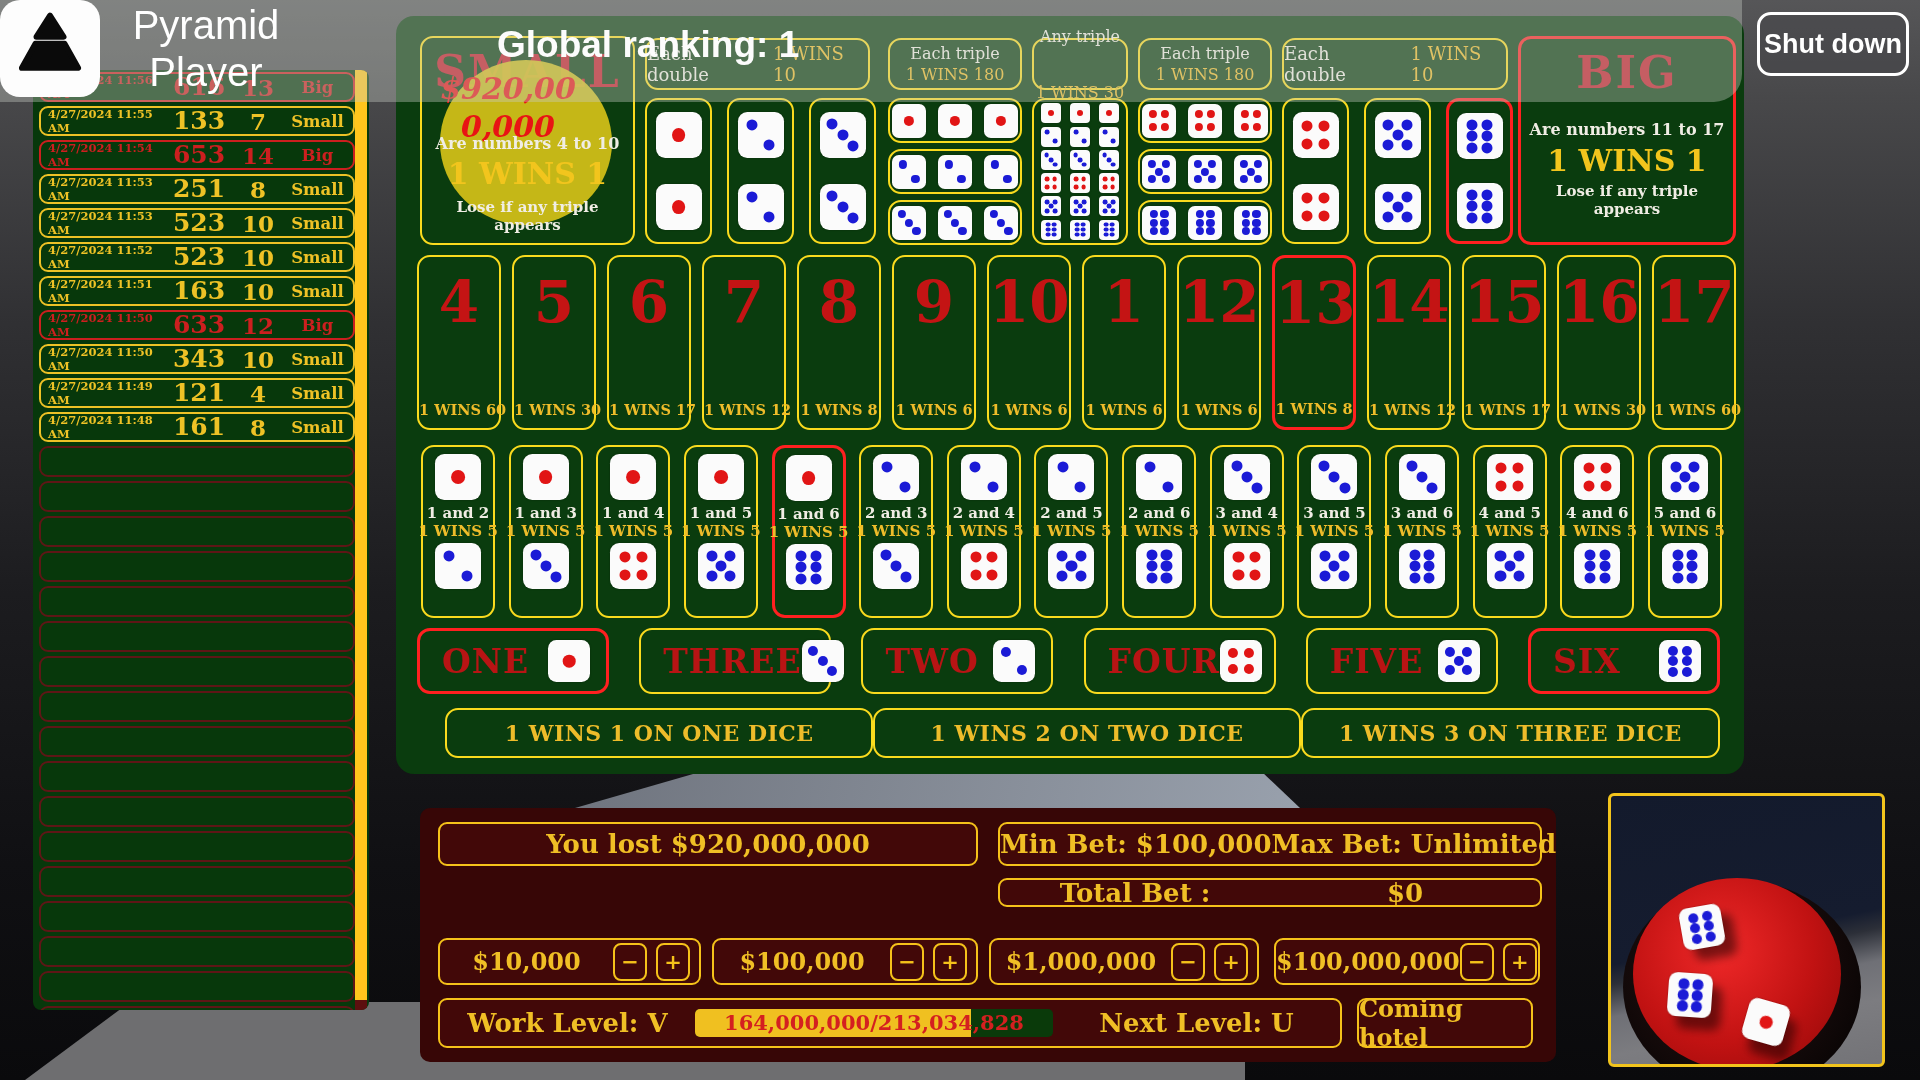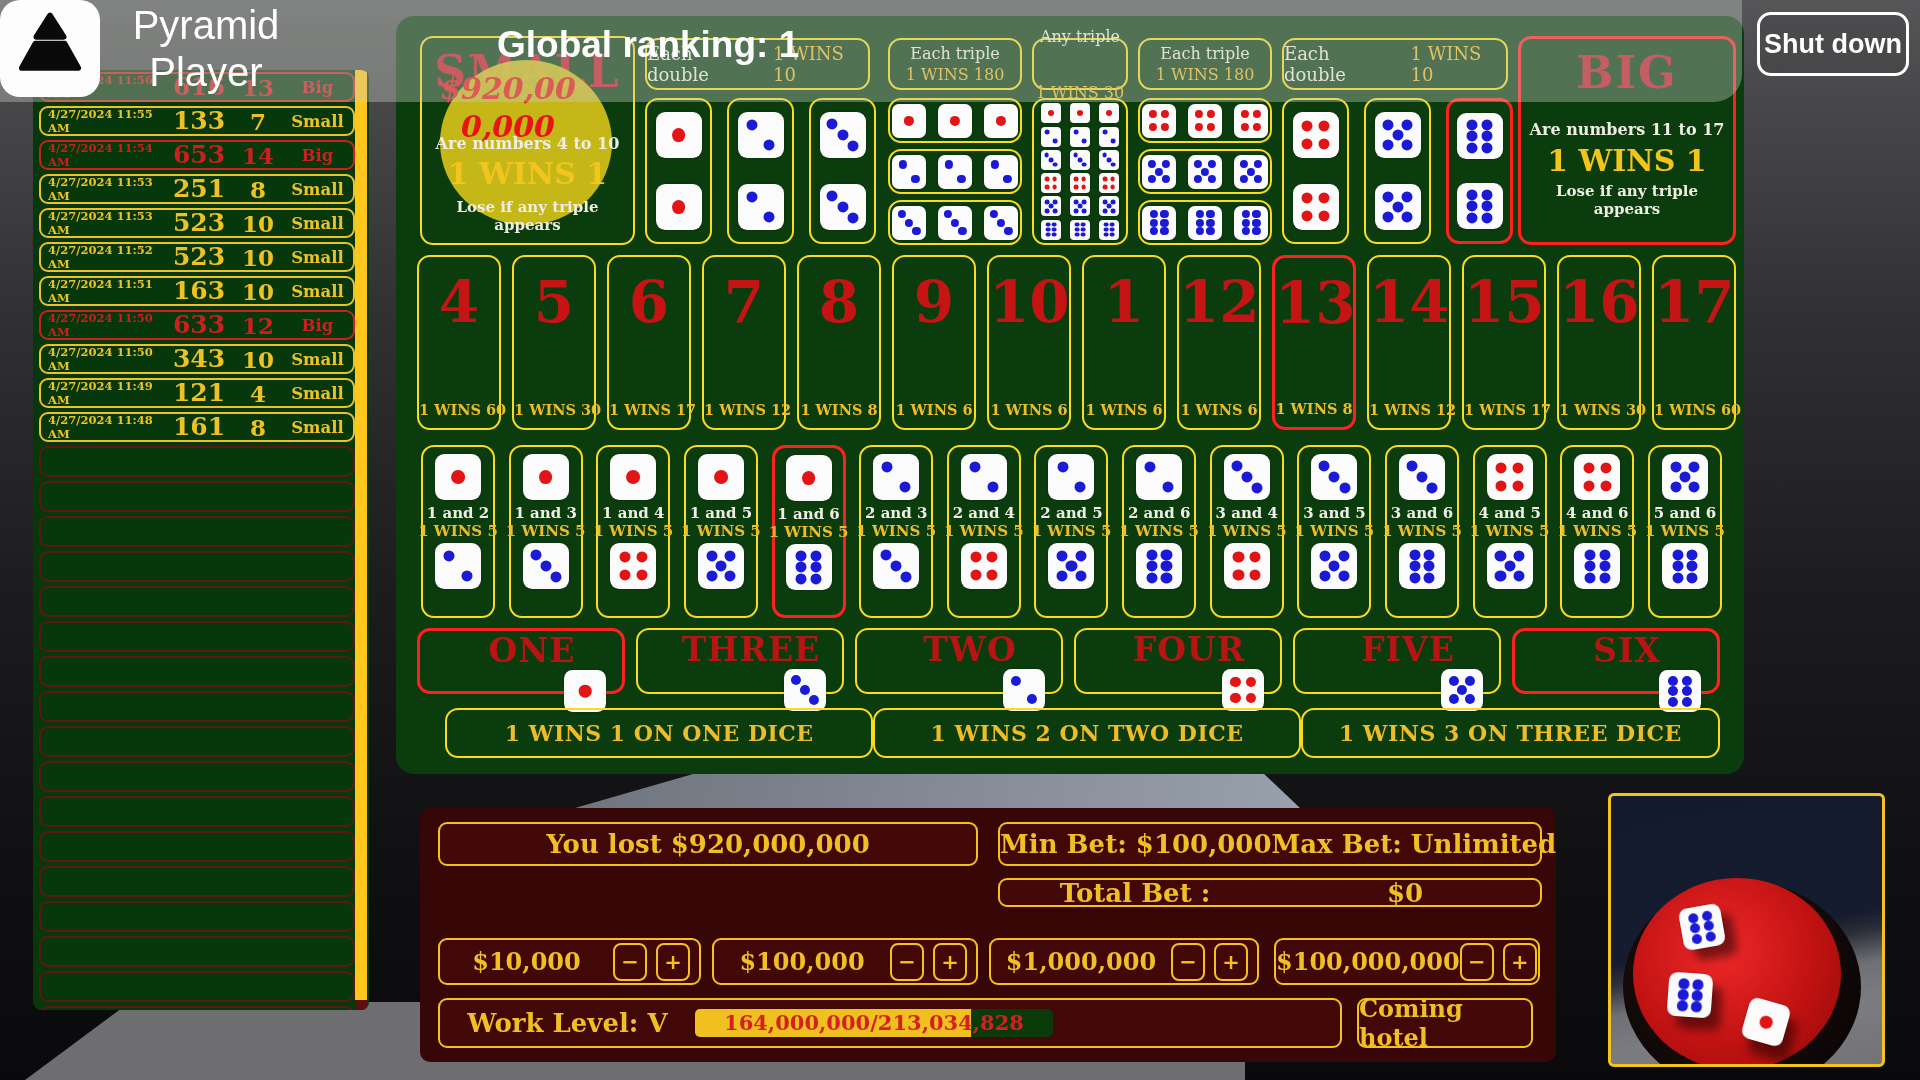--- a/index.html
+++ b/index.html
@@ -35,21 +35,21 @@
   .chip-amt{position:absolute;left:6px;top:32px;width:160px;text-align:center;
     font-size:30px;line-height:38px;font-weight:bold;font-style:italic;color:#e81414;word-break:break-all;}
   
   .flexrow{position:absolute;display:flex;justify-content:space-between;}
   .total-box{position:relative;width:84px;height:175px;}
   .total-num{text-align:center;font-size:58px;line-height:62px;margin-top:14px;font-weight:bold;color:#c41414;}
   .total-odds{position:absolute;bottom:10px;width:100%;text-align:center;font-size:14.5px;font-weight:bold;color:#eebc2a;white-space:nowrap;}
   .combo-box{position:relative;width:74px;height:173px;display:flex;flex-direction:column;align-items:center;}
   .combo-label{font-size:15px;font-weight:bold;color:#f0ede4;margin-top:4px;white-space:nowrap;}
   .combo-odds{font-size:15px;font-weight:bold;color:#eebc2a;white-space:nowrap;}
-  .single-box{position:relative;width:208px;height:66px;display:flex;align-items:center;flex-direction:column;}
+  .single-box{position:relative;width:192px;height:66px;display:flex;align-items:center;}
   .single-word{margin-left:22px;font-size:33px;font-weight:bold;color:#b81414;letter-spacing:1px;}
   .footer-box{position:relative;height:50px;display:flex;align-items:center;justify-content:center;
     font-size:22px;font-weight:bold;color:#eebc2a;letter-spacing:.5px;}
   
   .history{left:33px;top:70px;width:336px;height:940px;background:#07380b;border-radius:8px;overflow:hidden;}
   .hrows{position:absolute;left:6px;top:2px;width:316px;}
   .hrow{height:26px;margin-bottom:4px;border:2px solid #eec226;border-radius:9px;display:flex;align-items:center;color:#eec226;}
   .hrow.bigrow{border-color:#cc1f1f;color:#cc1f1f;}
   .hrow.empty{height:27px;border:2px solid #5e1616;border-radius:9px;}
   .h-time{width:116px;padding-left:7px;font-size:11.5px;font-weight:bold;}
@@ -920,20 +920,21 @@
           <div class="chipbtn">−</div>
           <div class="chipbtn">+</div>
         </div>
       </div>
     <div class="pbox" style="left:18px;top:190px;width:904px;height:50px;">
       <span style="flex:0 0 255px;text-align:center;">Work Level: V</span>
       <div class="progress">
         <div class="progress-fill" id="progress-fill" style="width: 77%;"></div>
         <div class="progress-text">164,000,000/213,034,828</div>
       </div>
+      <span style="flex:1;text-align:center;">Next Level: U</span>
     </div>
     <div class="pbox" style="left:937px;top:190px;width:176px;height:50px;justify-content:center;font-size:24px;">
       <span>Coming hotel</span>
     </div>
   </div>
 
   <div class="abs tray">
     <div class="plate-outer"></div>
     <div class="plate-red"></div>
     <div id="tray-dice">

